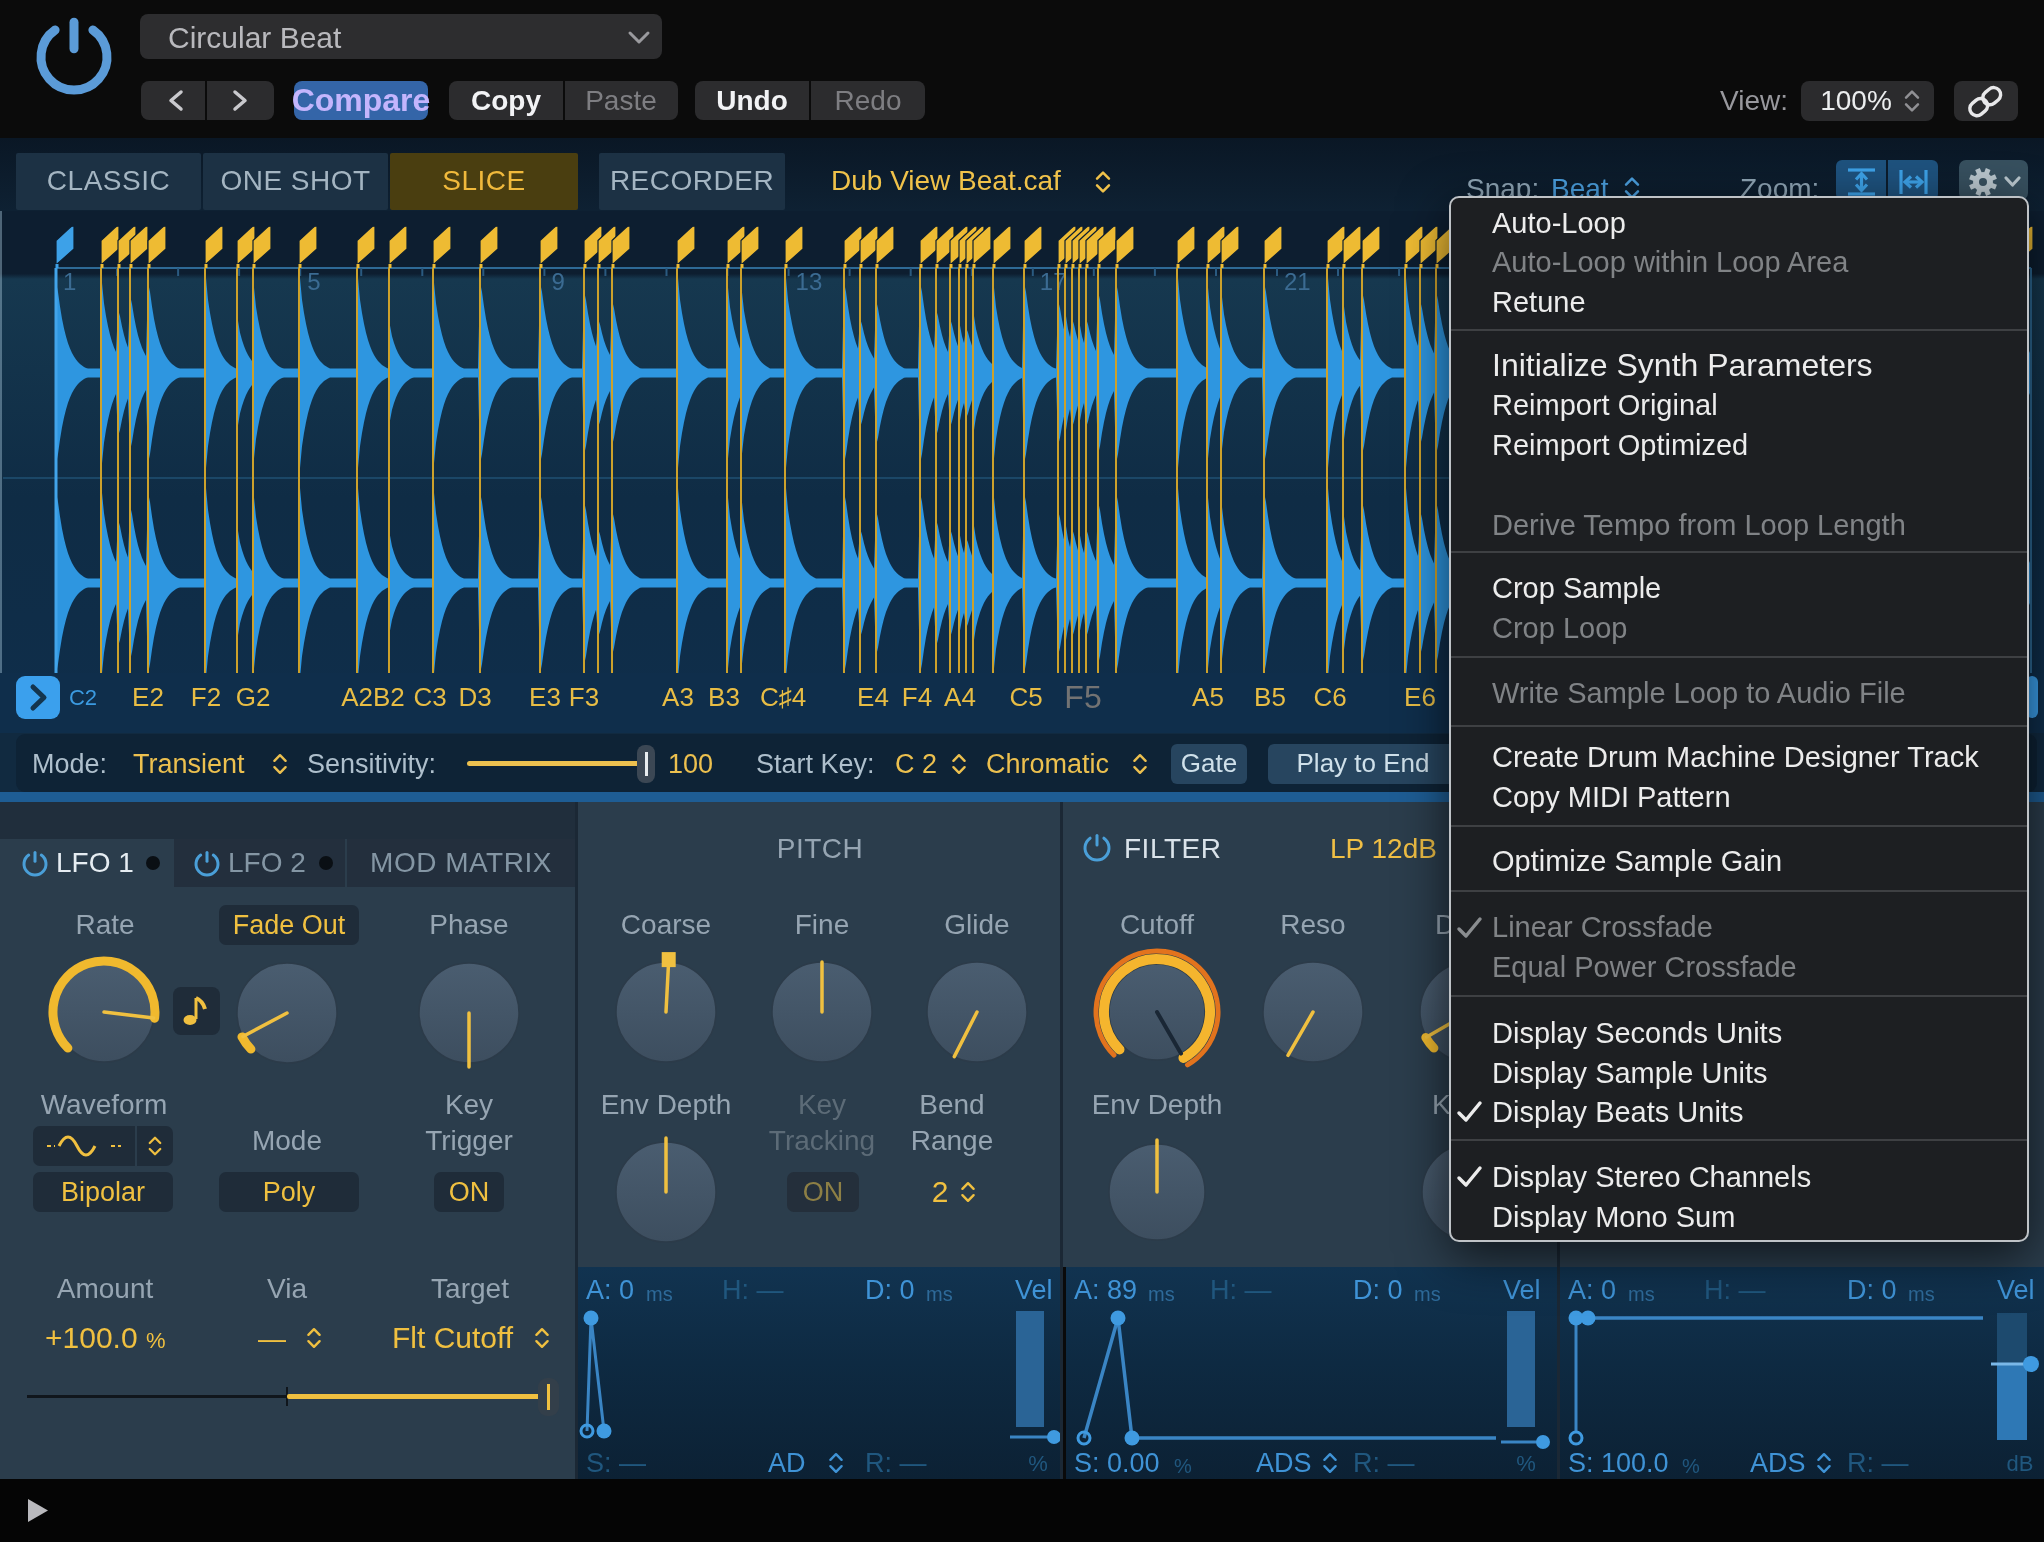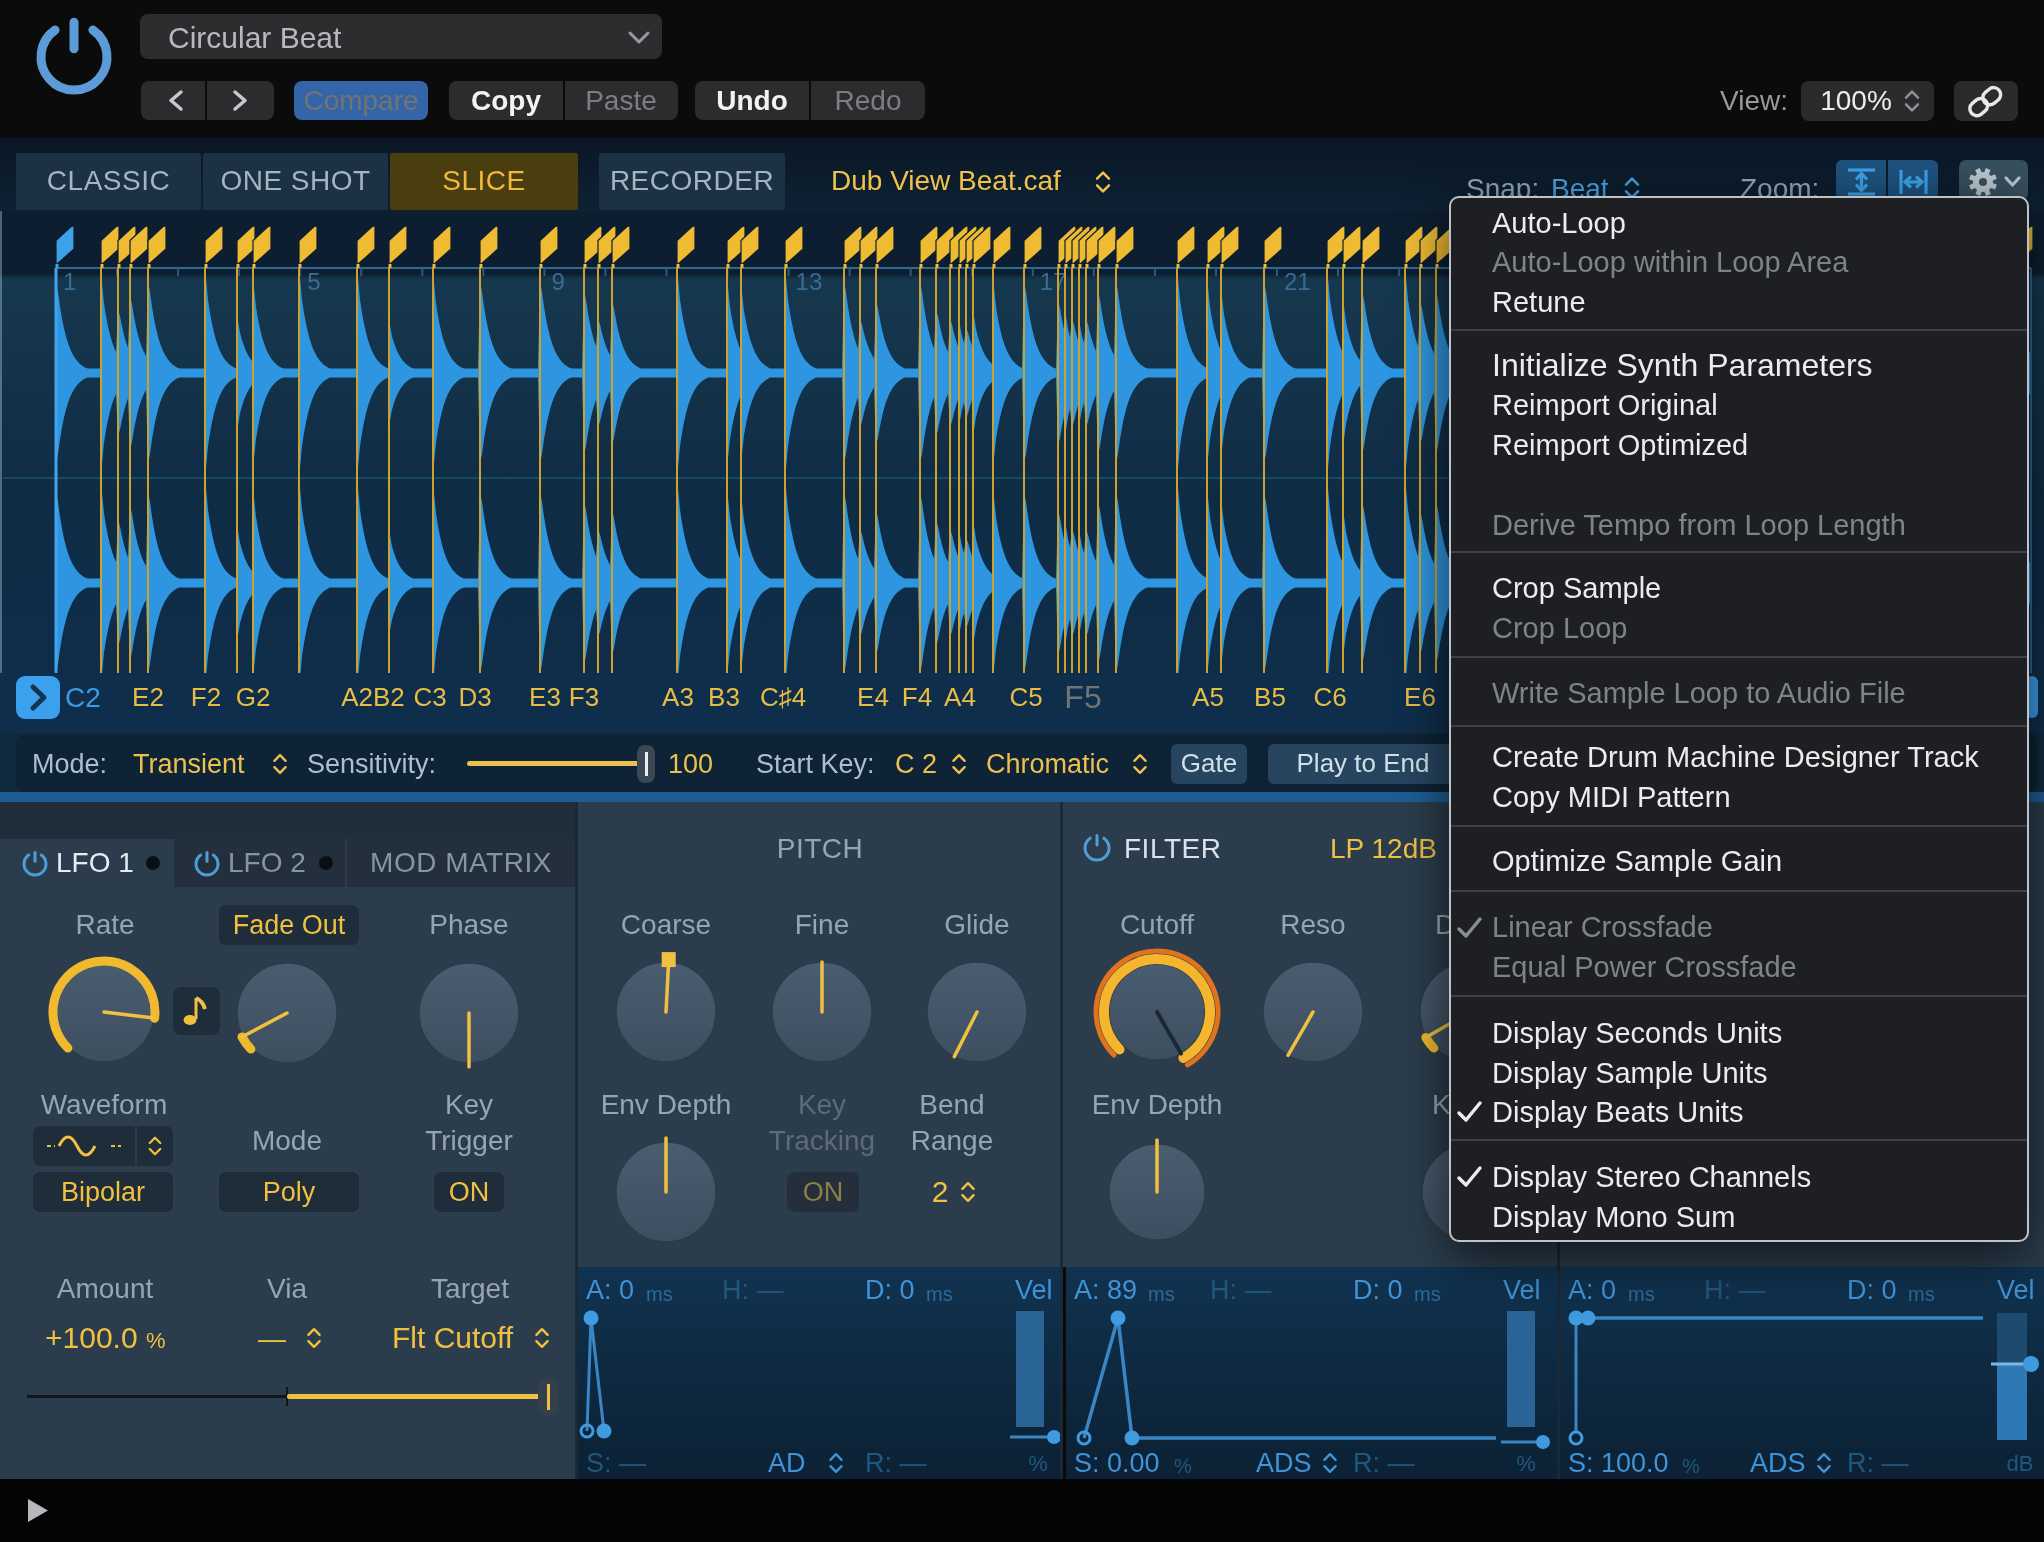--- a/index.html
+++ b/index.html
@@ -18,21 +18,21 @@
 <svg class="ab" style="left:618px;top:22px;" width="40" height="30" viewBox="0 0 40 30">
       <path d="M 12 11 L 21 20 L 30 11" fill="none" stroke="#9a9a9e" stroke-width="3" stroke-linecap="round" stroke-linejoin="round"></path>
     </svg>
 <div class="ab" style="left:141px;top:81px;width:64px;height:39px;background:#2c2c2e;border-radius:8px 0 0 8px;"></div>
 <div class="ab" style="left:207px;top:81px;width:67px;height:39px;background:#2c2c2e;border-radius:0 8px 8px 0;"></div>
 <svg class="ab" style="left:141px;top:81px;" width="133" height="39" viewBox="0 0 133 39">
       <path d="M 40 11 L 30 19.5 L 40 28" fill="none" stroke="#c9c9cd" stroke-width="3.5" stroke-linecap="round" stroke-linejoin="round"></path>
       <path d="M 94 11 L 104 19.5 L 94 28" fill="none" stroke="#c9c9cd" stroke-width="3.5" stroke-linecap="round" stroke-linejoin="round"></path>
     </svg>
 <div class="ab" style="left:294px;top:81px;width:134px;height:39px;background:#3465a8;border-radius:8px;"></div>
-<div class="ab t" style="left:361px;transform:translateX(-50%);top:84px;font-size:28px;line-height:33px;color:#737373;font-weight:400;letter-spacing:0px;">Compare</div>
+<div class="ab t" style="left:361px;transform:translateX(-50%);top:84px;font-size:32px;line-height:33px;color:#c4b5fd;font-weight:700;letter-spacing:0px;">Compare</div>
 <div class="ab" style="left:449px;top:81px;width:114px;height:39px;background:#2c2c2e;border-radius:8px 0 0 8px;"></div>
 <div class="ab" style="left:565px;top:81px;width:113px;height:39px;background:#2c2c2e;border-radius:0 8px 8px 0;"></div>
 <div class="ab t" style="left:506px;transform:translateX(-50%);top:84px;font-size:28px;line-height:33px;color:#f2f3f5;font-weight:700;letter-spacing:0px;">Copy</div>
 <div class="ab t" style="left:621px;transform:translateX(-50%);top:84px;font-size:28px;line-height:33px;color:#7e7e82;font-weight:400;letter-spacing:0px;">Paste</div>
 <div class="ab" style="left:695px;top:81px;width:114px;height:39px;background:#2c2c2e;border-radius:8px 0 0 8px;"></div>
 <div class="ab" style="left:811px;top:81px;width:114px;height:39px;background:#2c2c2e;border-radius:0 8px 8px 0;"></div>
 <div class="ab t" style="left:752px;transform:translateX(-50%);top:84px;font-size:28px;line-height:33px;color:#f2f3f5;font-weight:700;letter-spacing:0px;">Undo</div>
 <div class="ab t" style="left:868px;transform:translateX(-50%);top:84px;font-size:28px;line-height:33px;color:#7e7e82;font-weight:400;letter-spacing:0px;">Redo</div>
 <div class="ab t" style="right:256px;top:84px;font-size:28px;line-height:33px;color:#98989d;font-weight:400;letter-spacing:0px;">View:</div>
 <div class="ab" style="left:1801px;top:81px;width:133px;height:40px;background:#2b2b2d;border-radius:8px;"></div>
@@ -351,21 +351,21 @@
       <path d="M 2015 29.5 L 2029 16.5 Q 2030.5 15 2033 15 L 2033 38 L 2015 54 Z" fill="#eebb33" stroke="#0d1e30" stroke-width="1.2"></path>
       <line x1="2016" y1="53" x2="2016" y2="57" stroke="#eebb33" stroke-width="3"></line>
       <line x1="2031" y1="57" x2="2031" y2="462" stroke="#2e6a96" stroke-width="2"></line>
     </svg>
 <div class="ab" style="left:0px;top:211px;width:2px;height:581px;background:rgba(170,200,220,0.42);"></div>
 <div class="ab" style="left:0px;top:673px;width:2044px;height:61px;background:#0f2e4b;"></div>
 <div class="ab" style="left:16px;top:676px;width:44px;height:43px;background:#3ba0ed;border-radius:9px;"></div>
 <svg class="ab" style="left:16px;top:676px;" width="44" height="43" viewBox="0 0 44 43">
       <path d="M 17 11 L 28 21.5 L 17 32" fill="none" stroke="#14354e" stroke-width="5" stroke-linecap="round" stroke-linejoin="round"></path>
     </svg>
-<div class="ab t" style="left:83px;transform:translateX(-50%);top:682px;font-size:28px;line-height:31px;color:#3b9ae0;font-weight:400;letter-spacing:0px;">C2</div>
+<div class="ab t" style="left:83px;transform:translateX(-50%);top:682px;font-size:22px;line-height:31px;color:#3b9ae0;font-weight:400;letter-spacing:0px;">C2</div>
 <div class="ab t" style="left:148px;transform:translateX(-50%);top:682px;font-size:26px;line-height:31px;color:#e8bd45;font-weight:400;letter-spacing:0px;">E2</div>
 <div class="ab t" style="left:206px;transform:translateX(-50%);top:682px;font-size:26px;line-height:31px;color:#e8bd45;font-weight:400;letter-spacing:0px;">F2</div>
 <div class="ab t" style="left:253px;transform:translateX(-50%);top:682px;font-size:26px;line-height:31px;color:#e8bd45;font-weight:400;letter-spacing:0px;">G2</div>
 <div class="ab t" style="left:373px;transform:translateX(-50%);top:682px;font-size:26px;line-height:31px;color:#e8bd45;font-weight:400;letter-spacing:0px;">A2B2</div>
 <div class="ab t" style="left:430px;transform:translateX(-50%);top:682px;font-size:26px;line-height:31px;color:#e8bd45;font-weight:400;letter-spacing:0px;">C3</div>
 <div class="ab t" style="left:475px;transform:translateX(-50%);top:682px;font-size:26px;line-height:31px;color:#e8bd45;font-weight:400;letter-spacing:0px;">D3</div>
 <div class="ab t" style="left:545px;transform:translateX(-50%);top:682px;font-size:26px;line-height:31px;color:#e8bd45;font-weight:400;letter-spacing:0px;">E3</div>
 <div class="ab t" style="left:584px;transform:translateX(-50%);top:682px;font-size:26px;line-height:31px;color:#e8bd45;font-weight:400;letter-spacing:0px;">F3</div>
 <div class="ab t" style="left:678px;transform:translateX(-50%);top:682px;font-size:26px;line-height:31px;color:#e8bd45;font-weight:400;letter-spacing:0px;">A3</div>
 <div class="ab t" style="left:724px;transform:translateX(-50%);top:682px;font-size:26px;line-height:31px;color:#e8bd45;font-weight:400;letter-spacing:0px;">B3</div>

